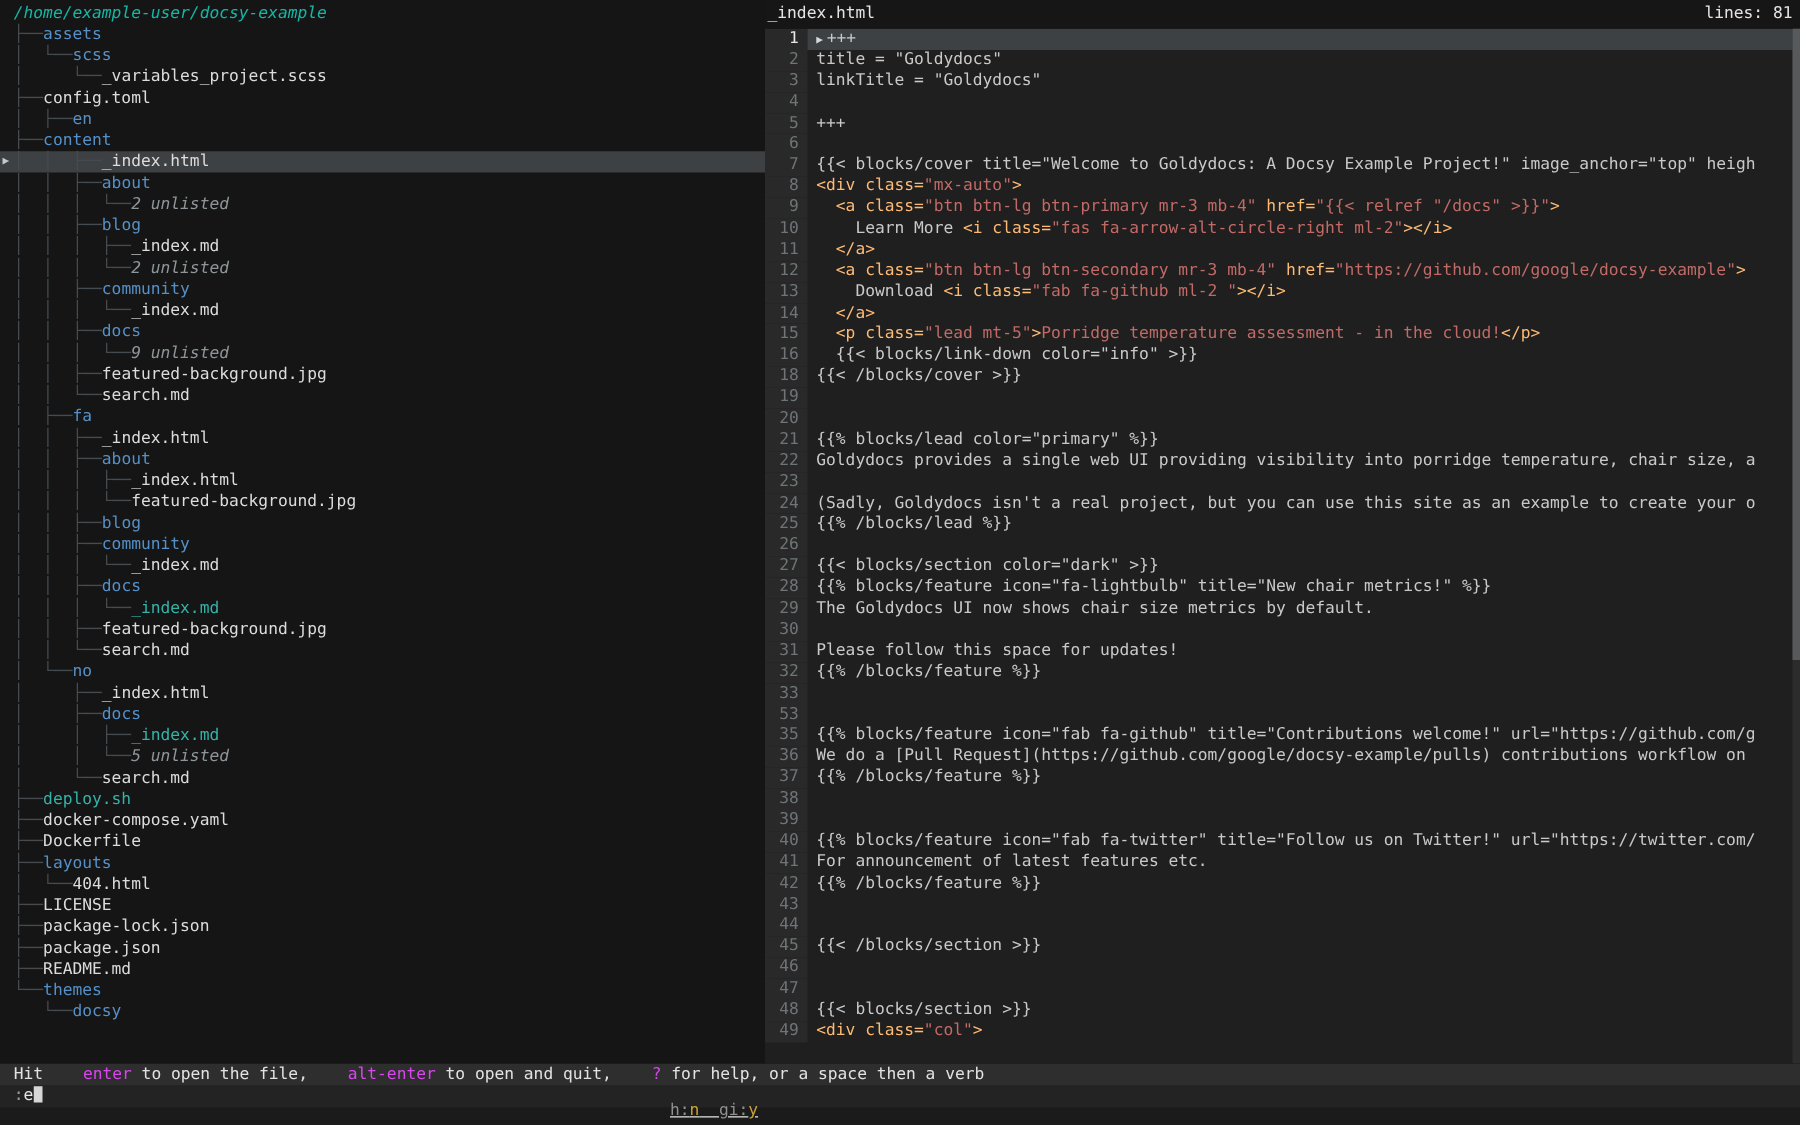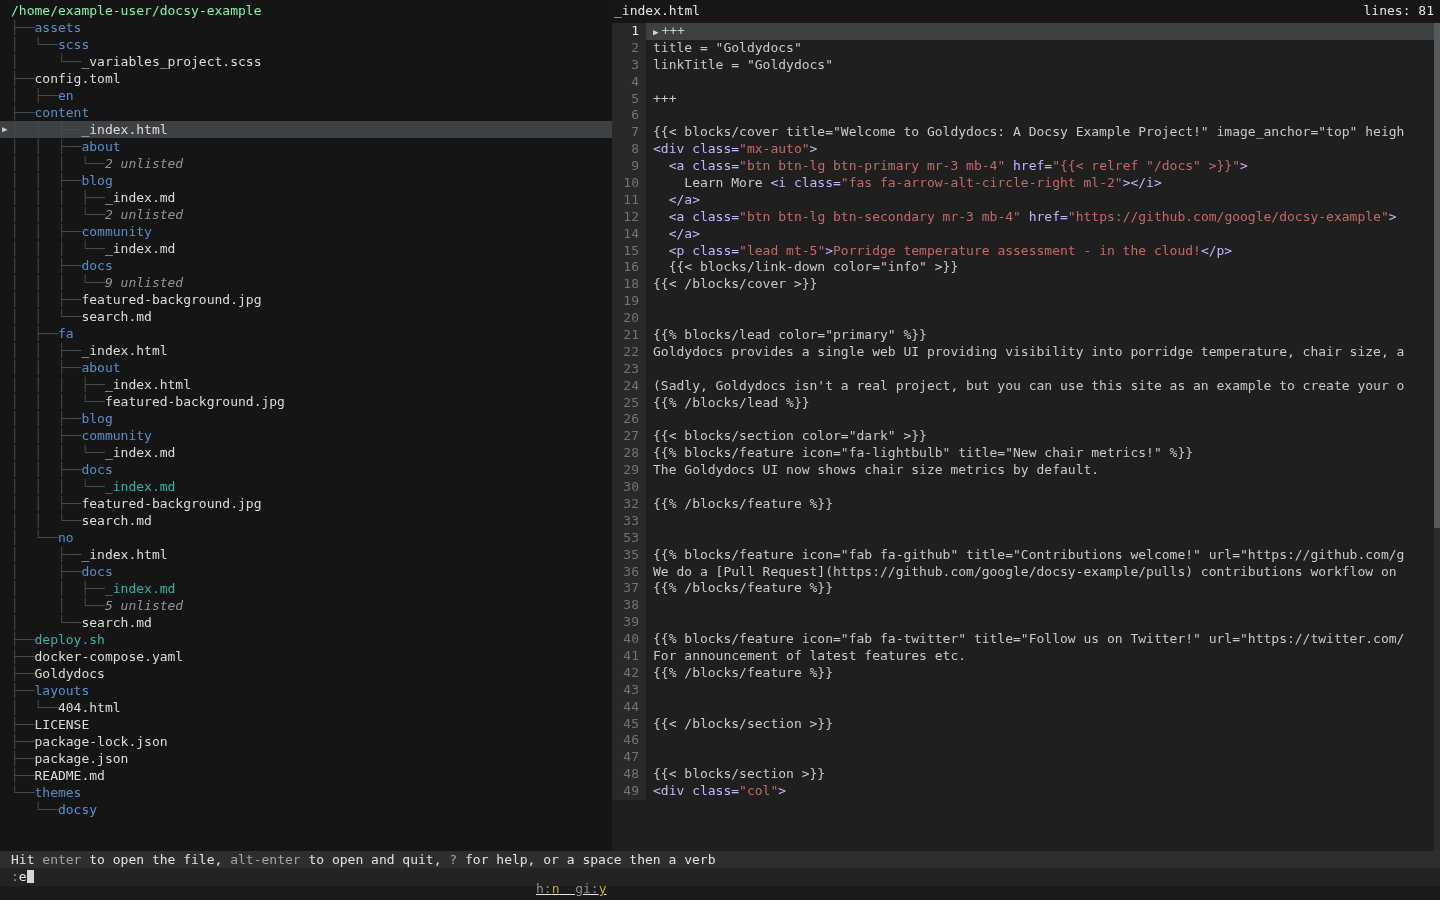--- a/index.html
+++ b/index.html
@@ -13,42 +13,42 @@
   .tree-path { height:17px; line-height:17px; padding-left:11px; white-space:pre; }
   .trow { height:17px; line-height:17px; padding-left:11px; white-space:pre; position:relative; }
   .trow.sel { background:#3e4144; }
   .trow .arrow { position:absolute; left:2px; top:0; font-size:9px; color:#c3c8cb; }
   .tprefix { color:#454b4e; }
   .k-dir  { color:#5590c8; }
   .k-file { color:#dcdcdc; }
   .k-exec { color:#34b3a8; }
   .k-teal { color:#34b3a8; }
   .k-unlisted { color:#8f969a; font-style:italic; }
-  .k-path { color:#86efac; }
+  .k-path { color:#14b8a6;font-style:italic; }
 
   
   .preview-panel { flex:1; position:relative; background:#1f1f1f; display:flex; flex-direction:column; overflow:hidden; }
   .pv-header { height:23px; line-height:22px; background:#161616; color:#e4e4e4; display:flex; justify-content:space-between; padding:0 6px 0 2px; white-space:pre; flex:none; }
   .pv-body { flex:1; overflow:hidden; }
   .crow { display:flex; height:16.9px; line-height:16.9px; white-space:pre; }
   .lnum { width:34px; flex:none; background:#292929; color:#6f7577; text-align:right; padding-right:7px; }
   .lnum.sel { color:#e8e8e8; }
   .ccode { flex:1; padding-left:7px; color:#c9c9c9; overflow:hidden; }
   .ccode.sel { background:#3e4144; }
   .lmark { font-size:9px; color:#d7d7d7; margin-right:3px; }
   .seg-d { color:#c9c9c9; }
-  .seg-t { color:#c4b5fd; }
+  .seg-t { color:#fdba74; }
   .seg-r { color:#c16a66; }
   .pv-scrollbar { position:absolute; right:0; top:23px; bottom:0; width:6px; background:#2c2c2c; }
   .pv-thumb { width:6px; height:505px; background:#565a5c; }
 
   
   .status-bar { height:17px; line-height:17px; flex:none; background:#2e2e2e; padding-left:11px; white-space:pre; }
   .st-d { color:#e2e2e2; }
-  .st-k { color:#a3a3a3; }
+  .st-k { color:#d946ef;margin-left:24px; }
   .input-bar { height:18px; line-height:18px; flex:none; background:#232323; padding-left:11px; white-space:pre; position:relative; color:#e6e6e6; }
   .prompt { color:#9a9a9a; }
   .cursor { display:inline-block; width:7px; height:13px; background:#d6d6d6; vertical-align:-2px; }
   .toggles { position:absolute; left:536px; top:12px; white-space:pre;text-decoration:underline; }
   .tg-l { color:#8f8f8f; }
   .tg-v { color:#c9a23c; }
   .bottom-strip { height:14px; flex:none; background:#1b1b1b; }
 </style>
 </head>
 <body>
@@ -90,21 +90,21 @@
           <div class="trow"><span class="tprefix">│  │  ├──</span><span class="tname k-file">featured-background.jpg</span></div>
           <div class="trow"><span class="tprefix">│  │  └──</span><span class="tname k-file">search.md</span></div>
           <div class="trow"><span class="tprefix">│  └──</span><span class="tname k-dir">no</span></div>
           <div class="trow"><span class="tprefix">│     ├──</span><span class="tname k-file">_index.html</span></div>
           <div class="trow"><span class="tprefix">│     ├──</span><span class="tname k-dir">docs</span></div>
           <div class="trow"><span class="tprefix">│     │  ├──</span><span class="tname k-teal">_index.md</span></div>
           <div class="trow"><span class="tprefix">│     │  └──</span><span class="tname k-unlisted">5 unlisted</span></div>
           <div class="trow"><span class="tprefix">│     └──</span><span class="tname k-file">search.md</span></div>
           <div class="trow"><span class="tprefix">├──</span><span class="tname k-exec">deploy.sh</span></div>
           <div class="trow"><span class="tprefix">├──</span><span class="tname k-file">docker-compose.yaml</span></div>
-          <div class="trow"><span class="tprefix">├──</span><span class="tname k-file">Goldydocs</span></div>
+          <div class="trow"><span class="tprefix">├──</span><span class="tname k-file">Dockerfile</span></div>
           <div class="trow"><span class="tprefix">├──</span><span class="tname k-dir">layouts</span></div>
           <div class="trow"><span class="tprefix">│  └──</span><span class="tname k-file">404.html</span></div>
           <div class="trow"><span class="tprefix">├──</span><span class="tname k-file">LICENSE</span></div>
           <div class="trow"><span class="tprefix">├──</span><span class="tname k-file">package-lock.json</span></div>
           <div class="trow"><span class="tprefix">├──</span><span class="tname k-file">package.json</span></div>
           <div class="trow"><span class="tprefix">├──</span><span class="tname k-file">README.md</span></div>
           <div class="trow"><span class="tprefix">└──</span><span class="tname k-dir">themes</span></div>
           <div class="trow"><span class="tprefix">   └──</span><span class="tname k-dir">docsy</span></div>
         </div>
     </div>
@@ -120,36 +120,38 @@
           <div class="crow"><span class="lnum">3</span><span class="ccode"><span class="seg-d">linkTitle = "Goldydocs"</span></span></div>
           <div class="crow"><span class="lnum">4</span><span class="ccode"></span></div>
           <div class="crow"><span class="lnum">5</span><span class="ccode"><span class="seg-d">+++</span></span></div>
           <div class="crow"><span class="lnum">6</span><span class="ccode"></span></div>
           <div class="crow"><span class="lnum">7</span><span class="ccode"><span class="seg-d">{{&lt; blocks/cover title="Welcome to Goldydocs: A Docsy Example Project!" image_anchor="top" heigh</span></span></div>
           <div class="crow"><span class="lnum">8</span><span class="ccode"><span class="seg-t">&lt;div class=</span><span class="seg-r">"mx-auto"</span><span class="seg-t">&gt;</span></span></div>
           <div class="crow"><span class="lnum">9</span><span class="ccode"><span class="seg-d">  </span><span class="seg-t">&lt;a class=</span><span class="seg-r">"btn btn-lg btn-primary mr-3 mb-4"</span><span class="seg-t"> href=</span><span class="seg-r">"{{&lt; relref "/docs" &gt;}}"</span><span class="seg-t">&gt;</span></span></div>
           <div class="crow"><span class="lnum">10</span><span class="ccode"><span class="seg-d">    Learn More </span><span class="seg-t">&lt;i class=</span><span class="seg-r">"fas fa-arrow-alt-circle-right ml-2"</span><span class="seg-t">&gt;&lt;/i&gt;</span></span></div>
           <div class="crow"><span class="lnum">11</span><span class="ccode"><span class="seg-d">  </span><span class="seg-t">&lt;/a&gt;</span></span></div>
           <div class="crow"><span class="lnum">12</span><span class="ccode"><span class="seg-d">  </span><span class="seg-t">&lt;a class=</span><span class="seg-r">"btn btn-lg btn-secondary mr-3 mb-4"</span><span class="seg-t"> href=</span><span class="seg-r">"https://github.com/google/docsy-example"</span><span class="seg-t">&gt;</span></span></div>
+          <div class="crow"><span class="lnum">13</span><span class="ccode"><span class="seg-d">    Download </span><span class="seg-t">&lt;i class=</span><span class="seg-r">"fab fa-github ml-2 "</span><span class="seg-t">&gt;&lt;/i&gt;</span></span></div>
           <div class="crow"><span class="lnum">14</span><span class="ccode"><span class="seg-d">  </span><span class="seg-t">&lt;/a&gt;</span></span></div>
           <div class="crow"><span class="lnum">15</span><span class="ccode"><span class="seg-d">  </span><span class="seg-t">&lt;p class=</span><span class="seg-r">"lead mt-5"</span><span class="seg-t">&gt;</span><span class="seg-r">Porridge temperature assessment - in the cloud!</span><span class="seg-t">&lt;/p&gt;</span></span></div>
           <div class="crow"><span class="lnum">16</span><span class="ccode"><span class="seg-d">  {{&lt; blocks/link-down color="info" &gt;}}</span></span></div>
           <div class="crow"><span class="lnum">18</span><span class="ccode"><span class="seg-d">{{&lt; /blocks/cover &gt;}}</span></span></div>
           <div class="crow"><span class="lnum">19</span><span class="ccode"></span></div>
           <div class="crow"><span class="lnum">20</span><span class="ccode"></span></div>
           <div class="crow"><span class="lnum">21</span><span class="ccode"><span class="seg-d">{{% blocks/lead color="primary" %}}</span></span></div>
           <div class="crow"><span class="lnum">22</span><span class="ccode"><span class="seg-d">Goldydocs provides a single web UI providing visibility into porridge temperature, chair size, a</span></span></div>
           <div class="crow"><span class="lnum">23</span><span class="ccode"></span></div>
           <div class="crow"><span class="lnum">24</span><span class="ccode"><span class="seg-d">(Sadly, Goldydocs isn't a real project, but you can use this site as an example to create your o</span></span></div>
           <div class="crow"><span class="lnum">25</span><span class="ccode"><span class="seg-d">{{% /blocks/lead %}}</span></span></div>
           <div class="crow"><span class="lnum">26</span><span class="ccode"></span></div>
           <div class="crow"><span class="lnum">27</span><span class="ccode"><span class="seg-d">{{&lt; blocks/section color="dark" &gt;}}</span></span></div>
           <div class="crow"><span class="lnum">28</span><span class="ccode"><span class="seg-d">{{% blocks/feature icon="fa-lightbulb" title="New chair metrics!" %}}</span></span></div>
           <div class="crow"><span class="lnum">29</span><span class="ccode"><span class="seg-d">The Goldydocs UI now shows chair size metrics by default.</span></span></div>
           <div class="crow"><span class="lnum">30</span><span class="ccode"></span></div>
+          <div class="crow"><span class="lnum">31</span><span class="ccode"><span class="seg-d">Please follow this space for updates!</span></span></div>
           <div class="crow"><span class="lnum">32</span><span class="ccode"><span class="seg-d">{{% /blocks/feature %}}</span></span></div>
           <div class="crow"><span class="lnum">33</span><span class="ccode"></span></div>
           <div class="crow"><span class="lnum">53</span><span class="ccode"></span></div>
           <div class="crow"><span class="lnum">35</span><span class="ccode"><span class="seg-d">{{% blocks/feature icon="fab fa-github" title="Contributions welcome!" url="https://github.com/g</span></span></div>
           <div class="crow"><span class="lnum">36</span><span class="ccode"><span class="seg-d">We do a [Pull Request](https://github.com/google/docsy-example/pulls) contributions workflow on</span></span></div>
           <div class="crow"><span class="lnum">37</span><span class="ccode"><span class="seg-d">{{% /blocks/feature %}}</span></span></div>
           <div class="crow"><span class="lnum">38</span><span class="ccode"></span></div>
           <div class="crow"><span class="lnum">39</span><span class="ccode"></span></div>
           <div class="crow"><span class="lnum">40</span><span class="ccode"><span class="seg-d">{{% blocks/feature icon="fab fa-twitter" title="Follow us on Twitter!" url="https://twitter.com/</span></span></div>
           <div class="crow"><span class="lnum">41</span><span class="ccode"><span class="seg-d">For announcement of latest features etc.</span></span></div>

